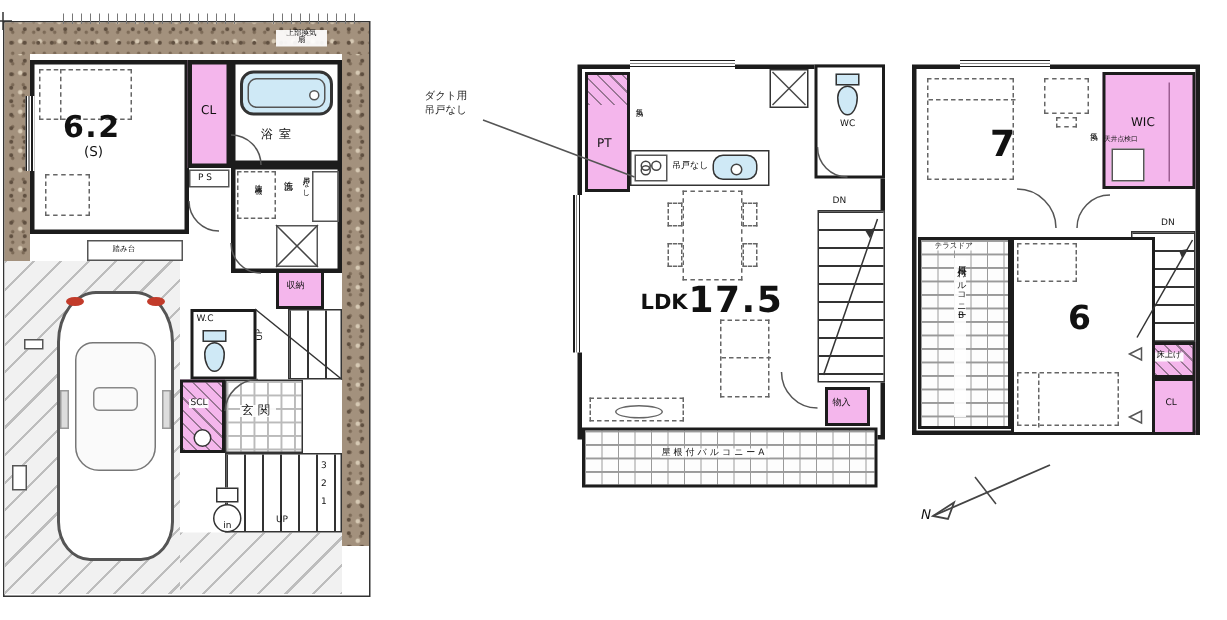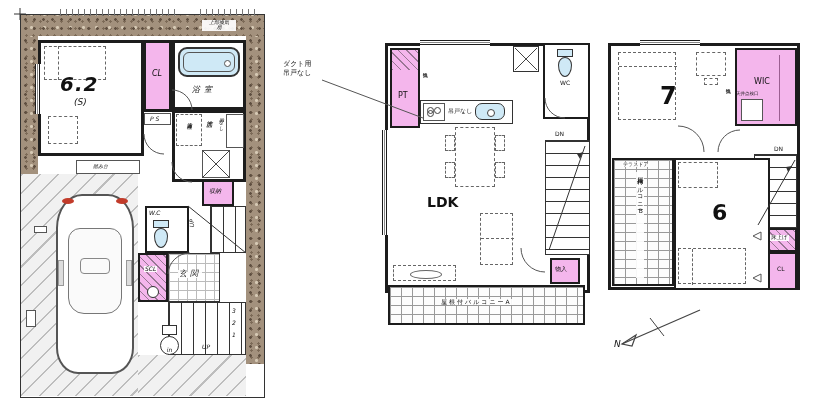--- a/index.html
+++ b/index.html
@@ -45,21 +45,21 @@
   .win-v{position:absolute;width:6px;background:linear-gradient(90deg,#1c1c1c 1px,transparent 1px,transparent 2px,#888 2px,#888 3px,transparent 3px,transparent 4px,#1c1c1c 4px,#1c1c1c 5px,transparent 5px);background-color:#fff;}
   svg{position:absolute;left:0;top:0;overflow:visible;}
   .toilet-tank{position:absolute;background:#cfe9f6;border:1px solid #333;box-sizing:border-box;}
   .toilet-bowl{position:absolute;background:#cfe9f6;border:1px solid #333;border-radius:50% 50% 50% 50%/40% 40% 60% 60%;box-sizing:border-box;}
 </style>
 </head>
 <body>
 
 <div id="stage">
 
-  <div class="abs" style="left:20px;top:14px;width:239px;height:384px;font-style:italic;">
+  <div class="abs" style="left:2px;top:14px;width:239px;height:384px;">
     <div class="thin" style="left:0;top:0;width:245px;height:384px;border-color:#333;"></div>
 
     <div class="speckle" style="left:1px;top:1px;width:243px;height:21px;"></div>
     <div class="speckle" style="left:1px;top:22px;width:17px;height:140px;"></div>
     <div class="speckle" style="left:226px;top:22px;width:18px;height:328px;"></div>
 
     <div class="abs" style="left:40px;top:-5px;width:120px;height:7px;background-image:repeating-linear-gradient(90deg,#777 0 1px,transparent 1px 6px);"></div>
     <div class="abs" style="left:180px;top:-5px;width:60px;height:7px;background-image:repeating-linear-gradient(90deg,#777 0 1px,transparent 1px 6px);"></div>
 
     <div class="stripes" style="left:1px;top:160px;width:117px;height:222px;"></div>
@@ -181,20 +181,21 @@
 
     <div class="wall2" style="left:158px;top:3px;width:47px;height:76px;background:#fff;"></div>
     <div class="toilet-tank" style="left:172px;top:9px;width:16px;height:8px;"></div>
     <div class="toilet-bowl" style="left:173px;top:17px;width:14px;height:20px;"></div>
     <div class="lbl tiny" style="left:175px;top:40px;">WC</div>
 
     <div class="lbl tiny" style="left:170px;top:91px;">DN</div>
     <div class="treads-h" style="left:160px;top:100px;width:45px;height:115px;"></div>
 
     <div class="lbl" style="left:42px;top:155px;font-size:14px;font-weight:bold;">LDK</div>
+    <div class="big-num" style="left:74px;top:146px;font-size:24px;">17.5</div>
 
     <div class="dashed" style="left:70px;top:87px;width:40px;height:60px;"></div>
     <div class="dashed" style="left:60px;top:95px;width:10px;height:16px;"></div>
     <div class="dashed" style="left:60px;top:122px;width:10px;height:16px;"></div>
     <div class="dashed" style="left:110px;top:95px;width:10px;height:16px;"></div>
     <div class="dashed" style="left:110px;top:122px;width:10px;height:16px;"></div>
 
     <div class="dashed" style="left:95px;top:173px;width:33px;height:52px;">
       <div class="abs" style="left:0;top:24px;width:33px;height:1px;border-top:1px dashed #666;"></div>
     </div>

